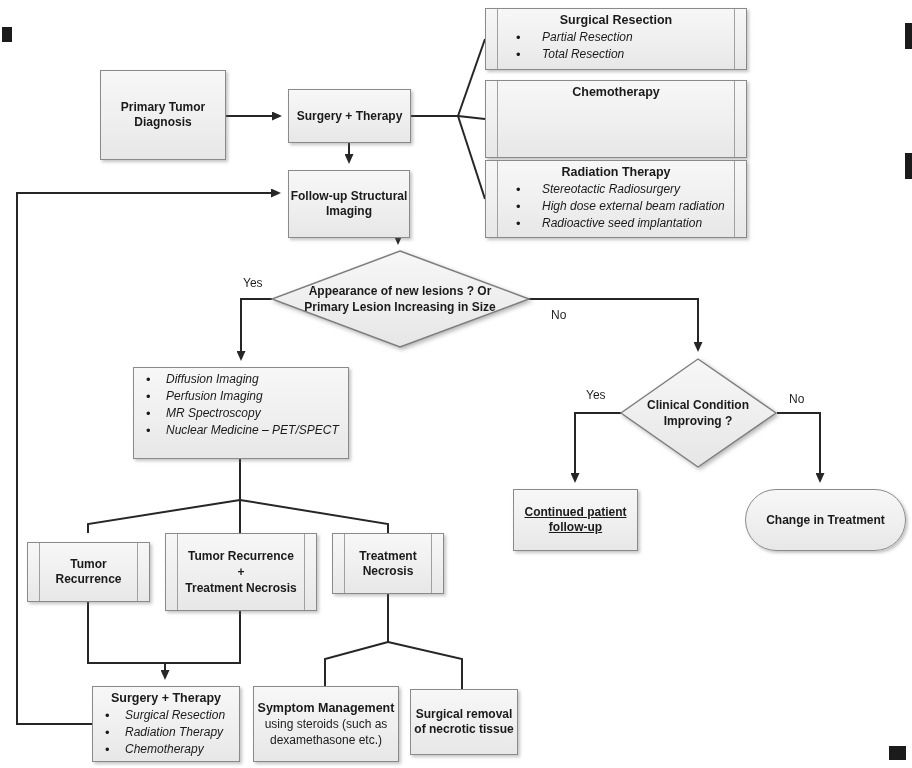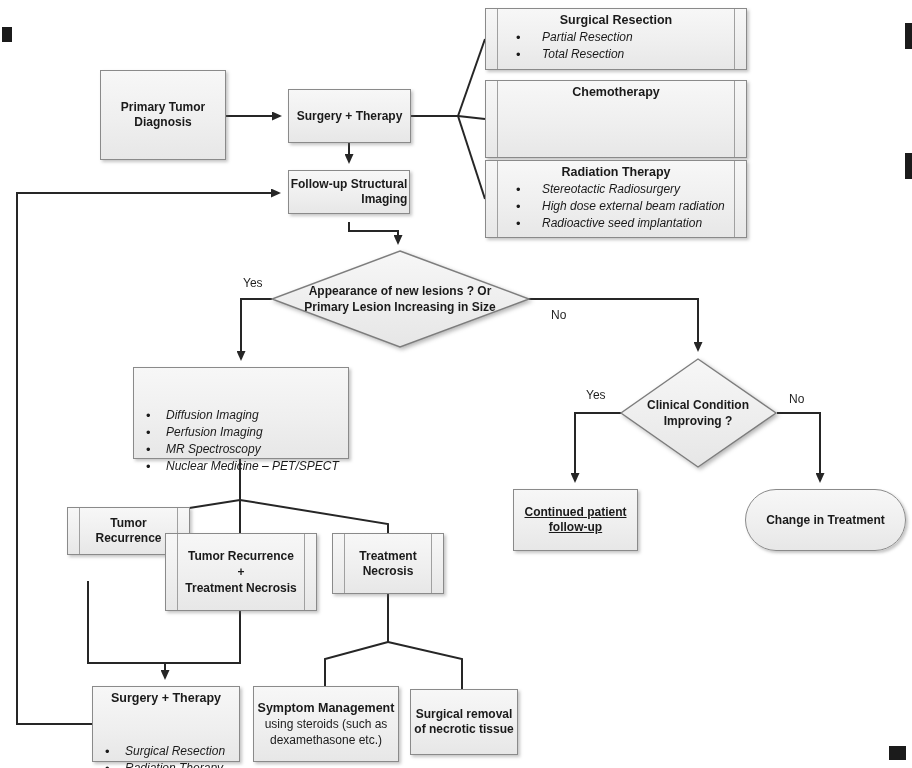--- a/index.html
+++ b/index.html
@@ -20,21 +20,21 @@
   
   .pp::before,.pp::after{content:"";position:absolute;top:0;bottom:0;width:1px;background:#a0a0a0;}
   .pp::before{left:11px;}
   .pp::after{right:11px;}
   
   .listbox{padding-top:3px;}
   .listbox .title{font-weight:bold;font-size:12.5px;line-height:17px;text-align:center;white-space:pre-line;}
   .listbox ul{margin:0;padding:0 4px 0 30px;list-style:none;}
   .listbox li{font-style:italic;font-size:12px;line-height:17px;position:relative;padding-left:26px;}
   .listbox li::before{content:"\2022";position:absolute;left:0;top:0;font-style:normal;font-size:13px;}
-  .listbox.narrow ul{padding-left:12px;margin-top:36px;}
+  .listbox.narrow ul{padding-left:12px;}
   .listbox.narrow li{padding-left:20px;}
   .dtext{position:absolute;display:flex;align-items:center;justify-content:center;text-align:center;
          font-weight:bold;font-size:12px;line-height:16px;white-space:pre-line;}
   .yn{position:absolute;font-size:12px;color:#1f1f1f;}
   .stack{display:flex;flex-direction:column;align-items:center;justify-content:center;text-align:center;}
   .stack .title{font-weight:bold;font-size:12.5px;line-height:16px;}
   .stack .body{font-size:12px;line-height:16px;max-width:132px;}
   .mark{position:absolute;background:#1b1b1b;}
 </style>
 </head>
@@ -95,21 +95,21 @@
 
   <div class="box center" style="left:100px;top:70px;width:126px;height:90px;">
     <span class="lbl">Primary Tumor
 Diagnosis</span>
   </div>
 
   <div class="box center" style="left:288px;top:89px;width:123px;height:54px;">
     <span class="lbl">Surgery + Therapy</span>
   </div>
 
-  <div class="box center" style="left:288px;top:170px;width:122px;height:44px;text-align:right;">
+  <div class="box center" style="left:288px;top:170px;width:122px;height:68px;">
     <span class="lbl">Follow-up Structural
 Imaging</span>
   </div>
 
   <div class="box pp listbox" style="left:485px;top:8px;width:262px;height:62px;">
     <div class="title">Surgical Resection</div>
     <ul>
       <li>Partial Resection</li>
       <li>Total Resection</li>
     </ul>
@@ -149,21 +149,21 @@
 
   <div class="box center" style="left:513px;top:489px;width:125px;height:62px;text-decoration:underline;">
     <span class="lbl">Continued patient
 follow-up</span>
   </div>
 
   <div class="box center" style="left:745px;top:489px;width:161px;height:62px;border-radius:31px;">
     <span class="lbl">Change in Treatment</span>
   </div>
 
-  <div class="box pp center" style="left:27px;top:507px;width:123px;height:48px;margin-left:40px;">
+  <div class="box pp center" style="left:27px;top:542px;width:123px;height:60px;">
     <span class="lbl">Tumor
 Recurrence</span>
   </div>
 
   <div class="box pp center lh16" style="left:165px;top:533px;width:152px;height:78px;">
     <span class="lbl">Tumor Recurrence
 +
 Treatment Necrosis</span>
   </div>
 

